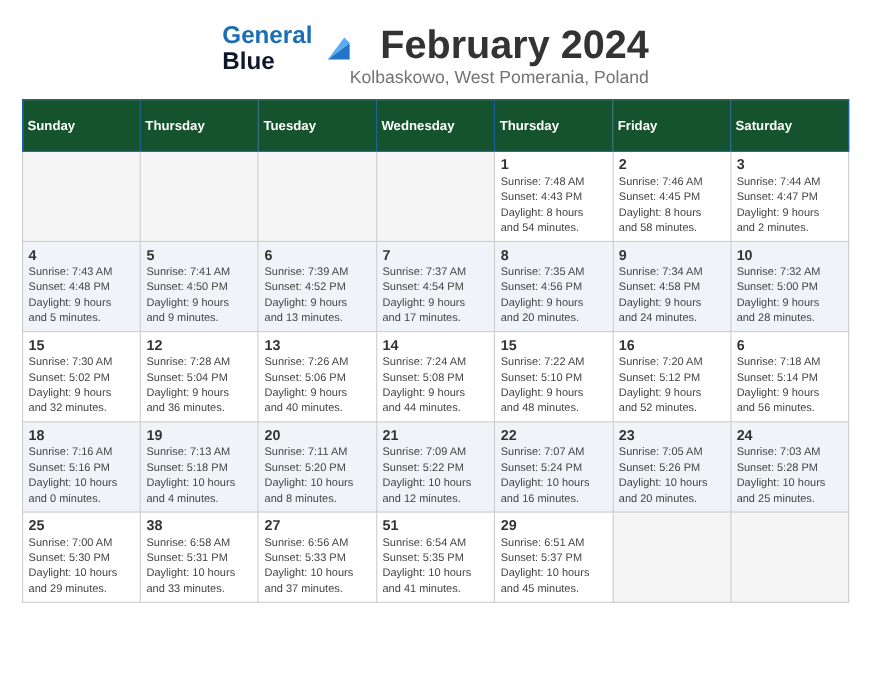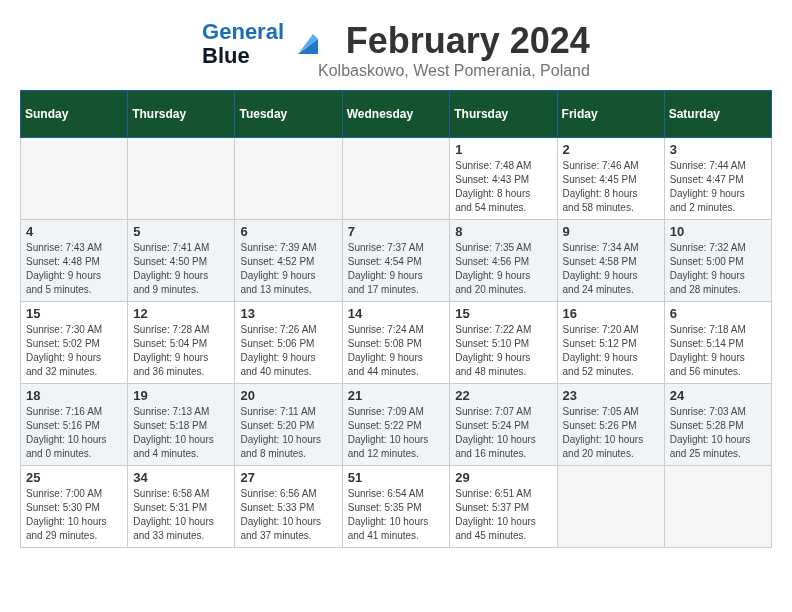--- a/index.html
+++ b/index.html
@@ -227,21 +227,21 @@
           <span class="day-number">24</span>
           <div class="day-info">Sunrise: 7:03 AM<br>Sunset: 5:28 PM<br>Daylight: 10 hours<br>and 25 minutes.</div>
         </td>
       </tr>
       <tr>
         <td>
           <span class="day-number">25</span>
           <div class="day-info">Sunrise: 7:00 AM<br>Sunset: 5:30 PM<br>Daylight: 10 hours<br>and 29 minutes.</div>
         </td>
         <td>
-          <span class="day-number">34</span>
+          <span class="day-number">38</span>
           <div class="day-info">Sunrise: 6:58 AM<br>Sunset: 5:31 PM<br>Daylight: 10 hours<br>and 33 minutes.</div>
         </td>
         <td>
           <span class="day-number">27</span>
           <div class="day-info">Sunrise: 6:56 AM<br>Sunset: 5:33 PM<br>Daylight: 10 hours<br>and 37 minutes.</div>
         </td>
         <td>
           <span class="day-number">51</span>
           <div class="day-info">Sunrise: 6:54 AM<br>Sunset: 5:35 PM<br>Daylight: 10 hours<br>and 41 minutes.</div>
         </td>

